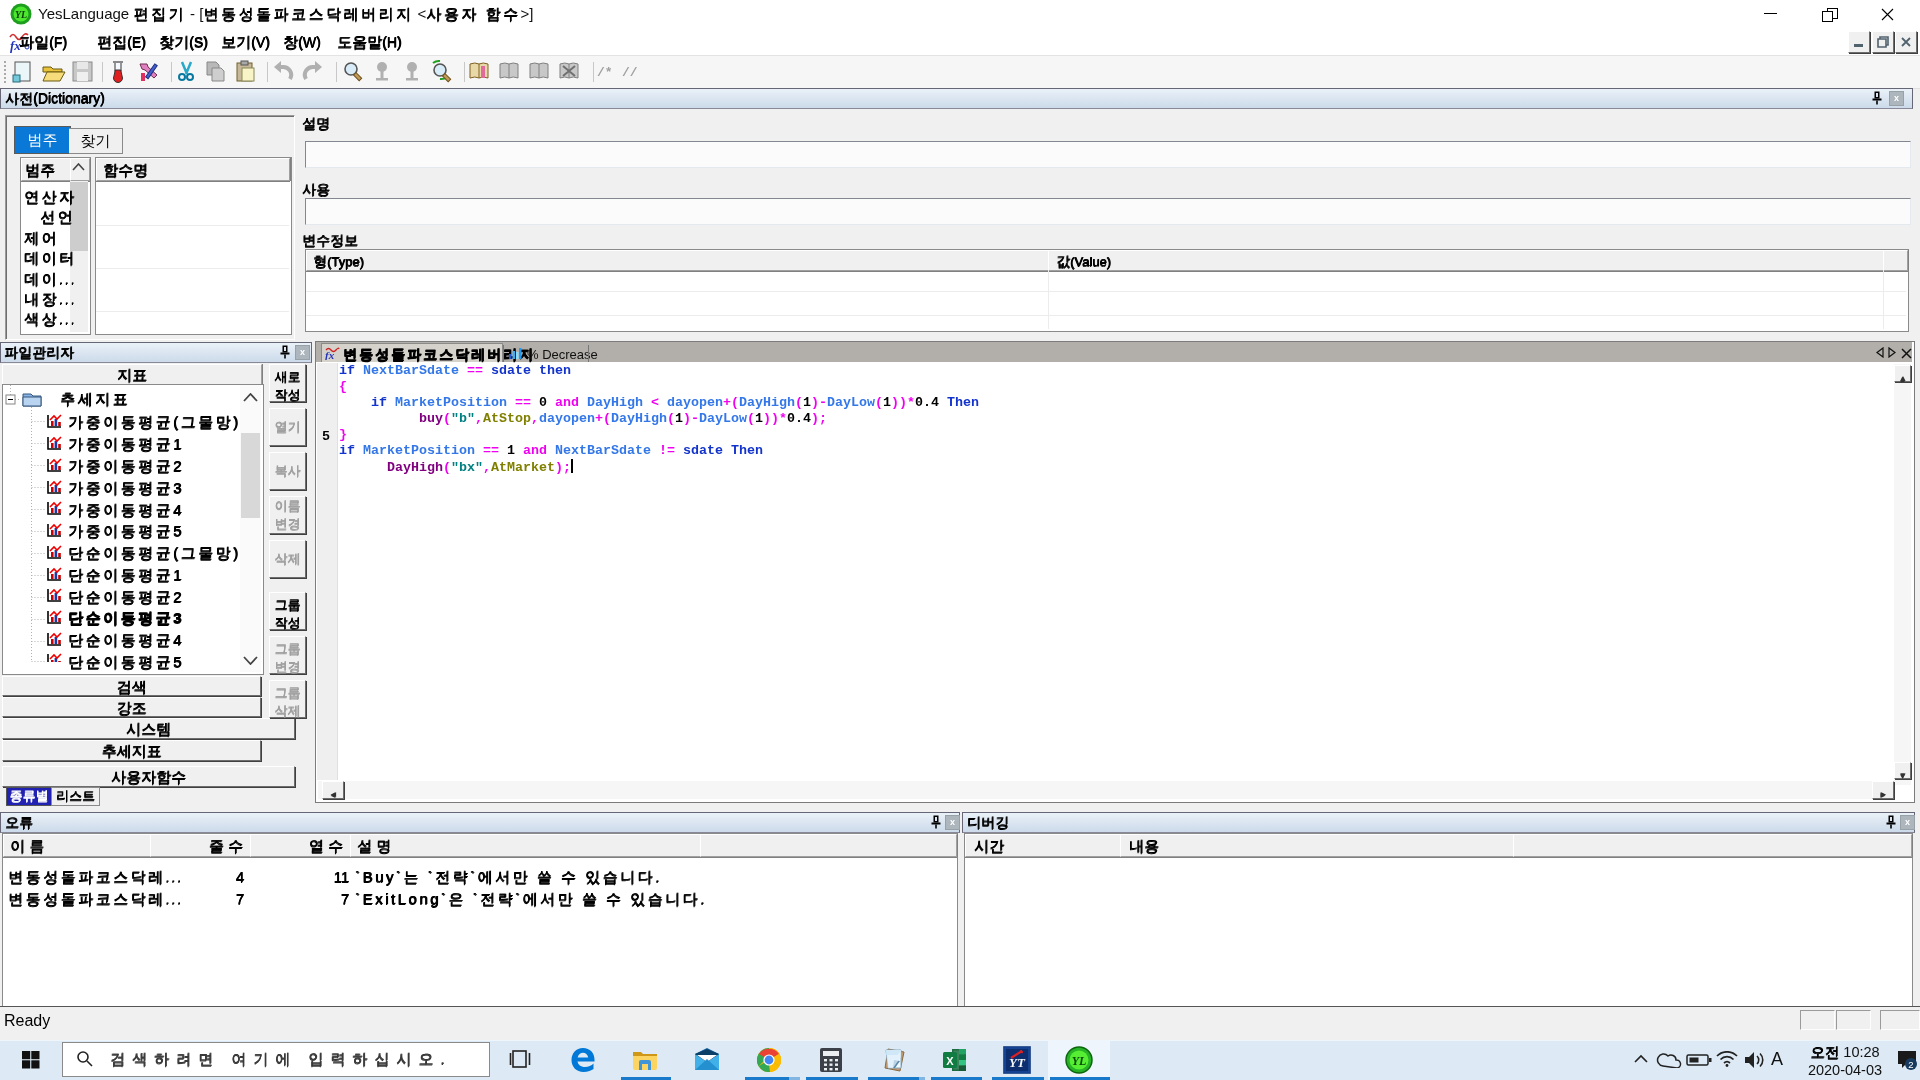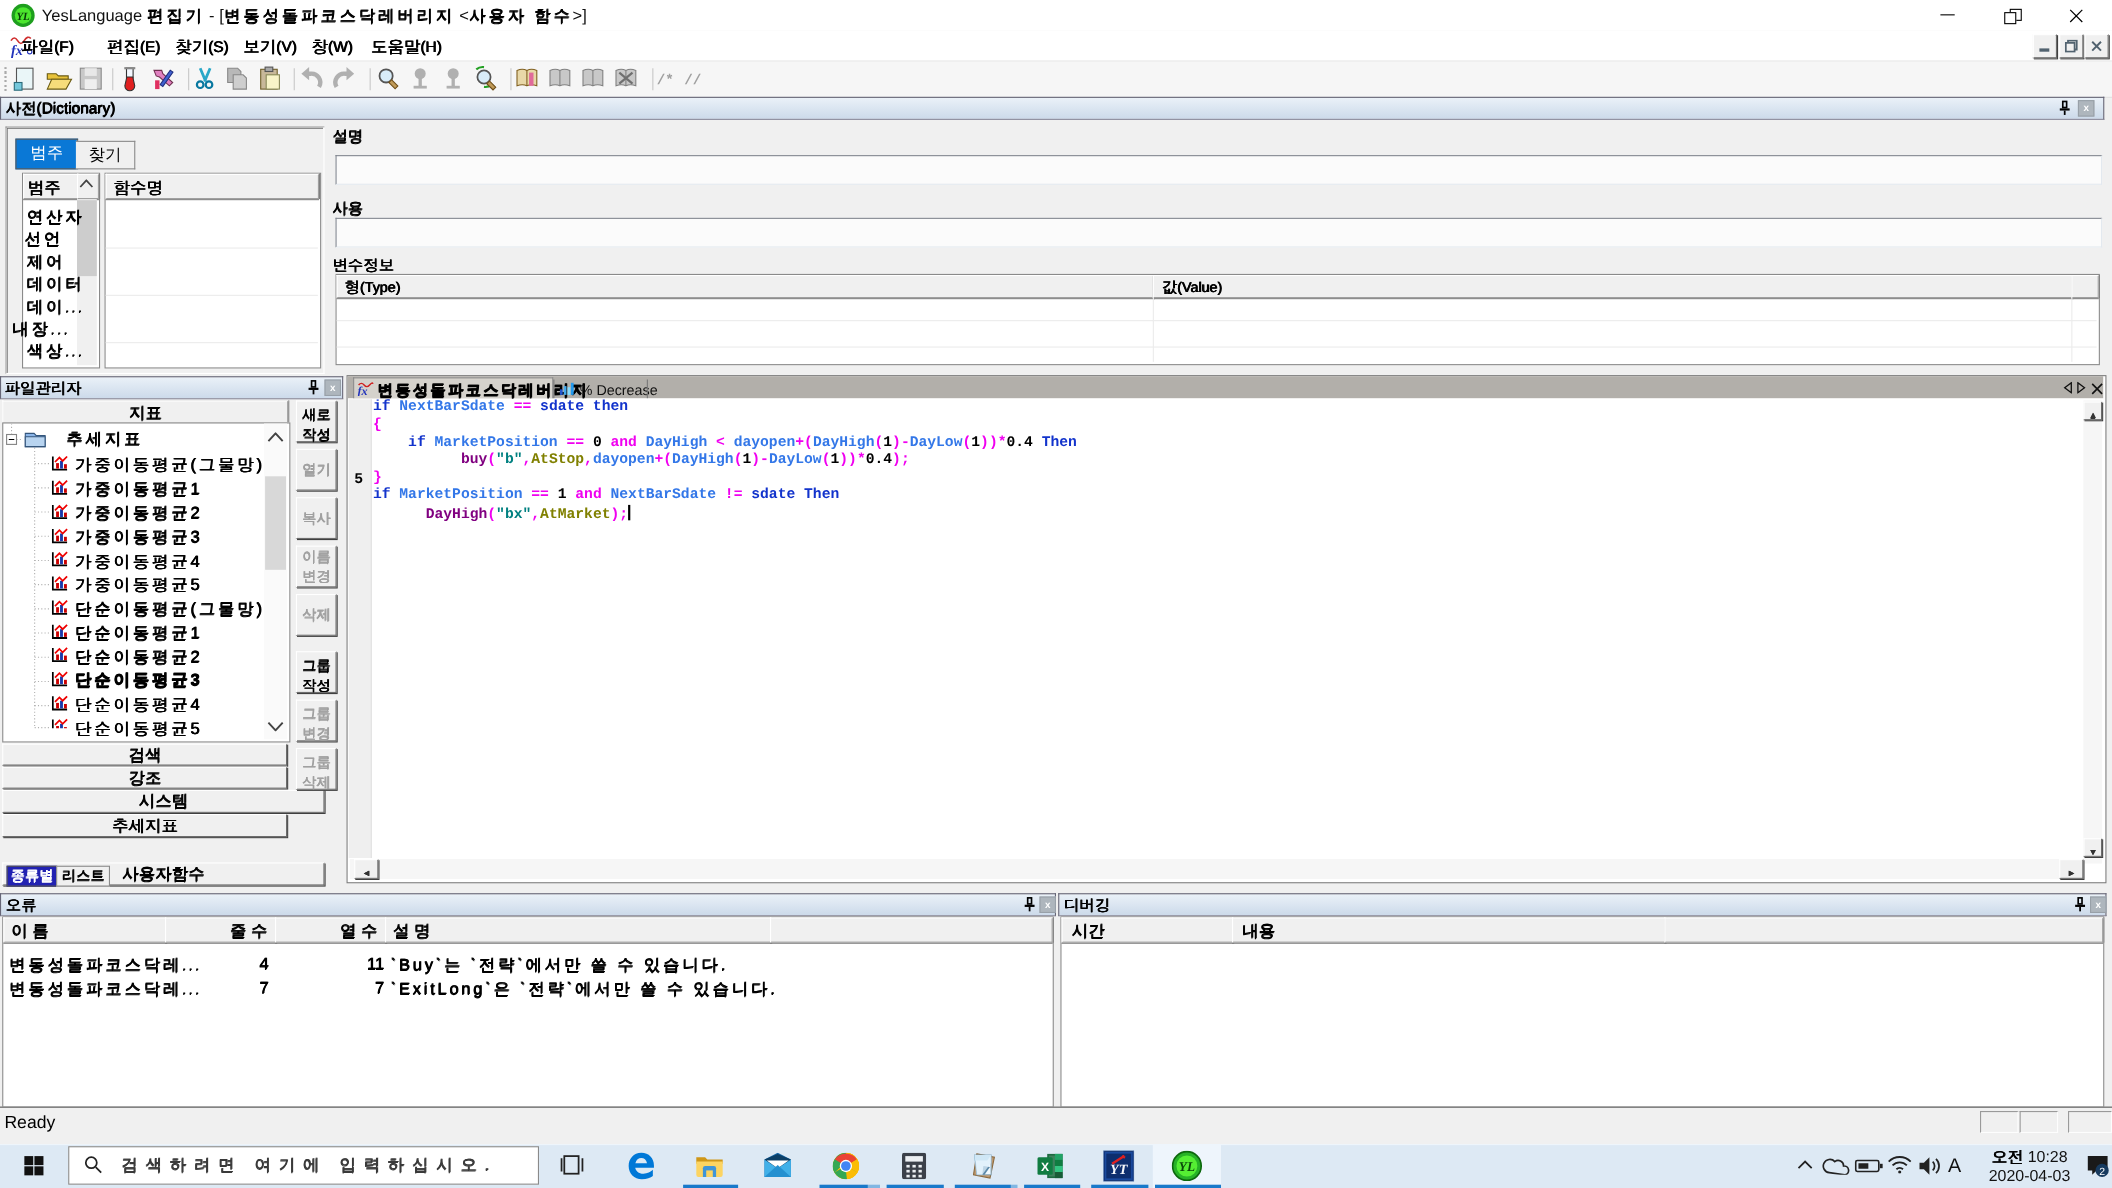--- a/index.html
+++ b/index.html
@@ -181,25 +181,25 @@
 
 <div class="a" style="left:20px;top:157px;width:69px;height:176px;border:1px solid #8a8a8a;background:#fff"></div>
 <div class="a hd" style="left:21px;top:158px;width:49px;height:21px"><span class="k" style="margin-left:3px;position:relative;top:2px">범주</span></div>
 <div class="a hd" style="left:70px;top:158px;width:18px;height:21px"></div>
 <svg class="a" style="left:72px;top:163px" width="13" height="8" viewBox="0 0 13 8">
     <path d="M1 7 L6.5 1 L12 7" stroke="#444" stroke-width="1.6" fill="none"></path>
   </svg>
 <div class="a" style="left:70px;top:181px;width:18px;height:151px;background:#f0f0f0"></div>
 <div class="a" style="left:70px;top:182px;width:18px;height:69px;background:#cdcdcd"></div>
 <div class="a k k2" style="left:24px;top:188px">연산자</div>
-<div class="a k k2" style="left:22px;top:208px">선언</div>
+<div class="a k k2" style="left:40px;top:208px">선언</div>
 <div class="a k k2" style="left:24px;top:229px">제어</div>
 <div class="a k k2" style="left:24px;top:249px">데이터</div>
 <div class="a k k2" style="left:24px;top:270px">데이<span style="font-size:12px">...</span></div>
-<div class="a k k2" style="left:11px;top:290px">내장<span style="font-size:12px">...</span></div>
+<div class="a k k2" style="left:24px;top:290px">내장<span style="font-size:12px">...</span></div>
 <div class="a k k2" style="left:24px;top:310px">색상<span style="font-size:12px">...</span></div>
 
 <div class="a" style="left:95px;top:157px;width:195px;height:176px;border:1px solid #8a8a8a;background:#fff"></div>
 <div class="a hd" style="left:96px;top:158px;width:192px;height:21px"><span class="k" style="margin-left:6px;position:relative;top:2px">함수명</span></div>
 <div class="a" style="left:96px;top:225px;width:193px;height:1px;background:#ececec"></div>
 <div class="a" style="left:96px;top:268px;width:193px;height:1px;background:#ececec"></div>
 <div class="a" style="left:96px;top:311px;width:193px;height:1px;background:#ececec"></div>
 
 <div class="a k" style="left:302px;top:115px;font-size:14px">설명</div>
 <div class="a sunk" style="left:305px;top:141px;width:1604px;height:25px"></div>
@@ -299,21 +299,21 @@
 <div class="a" style="left:241px;top:433px;width:19px;height:85px;background:#d8d8d8"></div>
 <svg class="a" style="left:243px;top:656px" width="15" height="9" viewBox="0 0 15 9">
     <path d="M1 1 L7.5 8 L14 1" stroke="#444" stroke-width="1.8" fill="none"></path>
   </svg>
 
 <div id="fmbtns">
 <div class="a btn" style="left:2px;top:676px;width:259px;height:20px;line-height:19px"><span class="k">검색</span></div>
 <div class="a btn" style="left:2px;top:697px;width:259px;height:20px;line-height:19px"><span class="k">강조</span></div>
 <div class="a btn" style="left:2px;top:718px;width:293px;height:21px;line-height:20px"><span class="k">시스템</span></div>
 <div class="a btn" style="left:2px;top:740px;width:259px;height:21px;line-height:20px"><span class="k">추세지표</span></div>
-<div class="a btn" style="left:2px;top:784px;width:293px;height:21px;line-height:20px"><span class="k">사용자함수</span></div>
+<div class="a btn" style="left:2px;top:766px;width:293px;height:21px;line-height:20px"><span class="k">사용자함수</span></div>
 </div>
 
 <div class="a" style="left:6px;top:787px;width:44px;height:17px;background:#2222b2;border:1px solid #555;color:#fff;font-size:13px;text-align:center;line-height:16px"><span style="text-shadow:0.6px 0,0 0.6px">종류별</span></div>
 <div class="a" style="left:51px;top:787px;width:47px;height:17px;background:#f0f0f0;border:1px solid #8a8a8a;font-size:13px;text-align:center;line-height:16px"><span style="text-shadow:0.6px 0,0 0.6px">리스트</span></div>
 
 <div id="fmcol">
 <div class="a btn" style="left:269px;top:364px;width:37px;height:38px;font-size:13px;padding-top:3px">새로<br>작성</div>
 <div class="a btn d" style="left:269px;top:408px;width:37px;height:38px;font-size:13px;line-height:36px">열기</div>
 <div class="a btn d" style="left:269px;top:452px;width:37px;height:38px;font-size:13px;line-height:36px">복사</div>
 <div class="a btn d" style="left:269px;top:496px;width:37px;height:38px;font-size:13px;padding-top:0">이름<br>변경</div>

